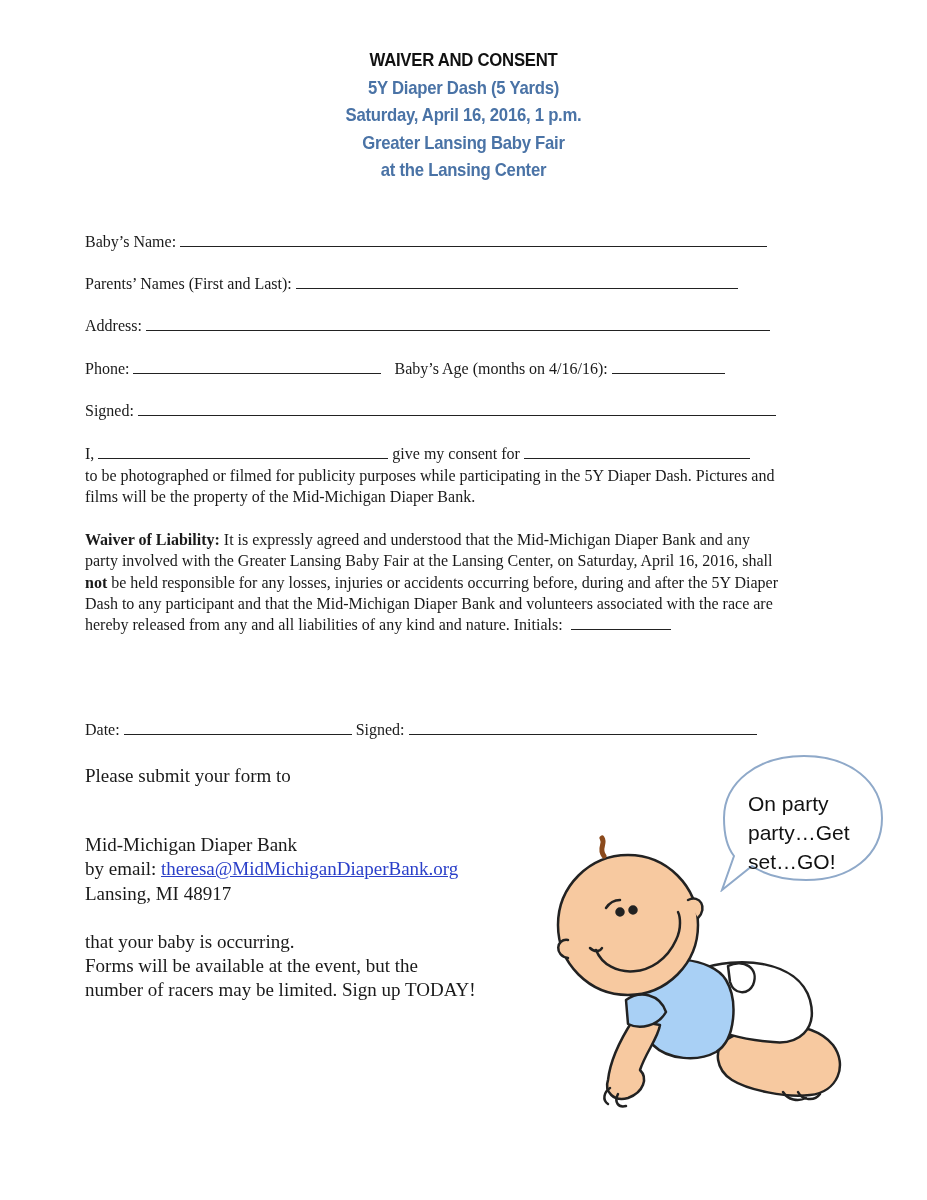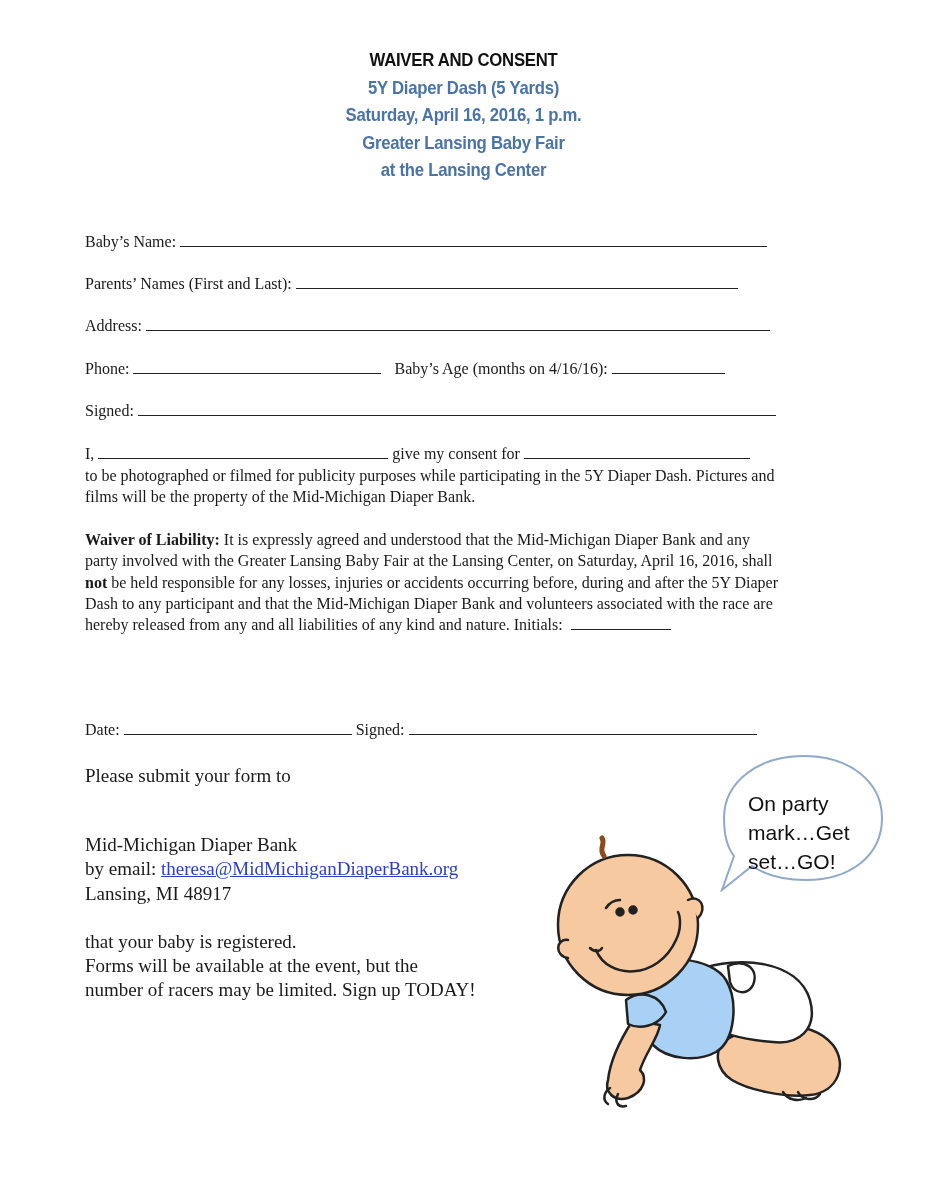--- a/index.html
+++ b/index.html
@@ -75,31 +75,31 @@
   <span class="line" style="width:348px"></span>
 </div>
 
 <div class="big" style="top:764px">Please submit your form to</div>
 
 <div class="big" style="top:833px">
   <div>Mid-Michigan Diaper Bank</div>
   <div><span>by email: </span><a class="link">theresa@MidMichiganDiaperBank.org</a></div>
   <div>Lansing, MI 48917</div>
   <div style="height:24px"></div>
-  <div>that your baby is registered.</div>
+  <div>that your baby is occurring.</div>
   <div>Forms will be available at the event, but the</div>
   <div>number of racers may be limited. Sign up TODAY!</div>
 </div>
 
 <svg class="bubble" viewBox="0 0 165 140">
   <path d="M84 4 C130 4 162 30 162 66 C162 104 130 128 86 128 C62 128 44 122 32 114 L2 138 L14 104 C6 94 4 80 4 66 C4 30 38 4 84 4 Z" fill="#fff" stroke="#8fa9c9" stroke-width="2"></path>
 </svg>
 <div class="bubble-text">
   <div>On party</div>
-  <div>mark…Get</div>
+  <div>party…Get</div>
   <div>set…GO!</div>
 </div>
 
 <svg class="baby" viewBox="0 0 310 300">
   <g stroke="#222" stroke-width="2.5" stroke-linejoin="round" stroke-linecap="round">
 
     <path d="M178 210 C200 195 260 185 285 215 C300 235 290 262 262 265 C238 268 200 260 184 250 C168 240 165 220 178 210 Z" fill="#f7c9a0"></path>
     <path d="M235 262 C240 270 250 272 258 268 M250 262 C254 270 266 272 272 264" fill="none"></path>
 
     <path d="M150 140 C190 125 250 130 262 170 C270 200 250 215 225 212 C200 210 175 205 160 195 Z" fill="#ffffff"></path>

